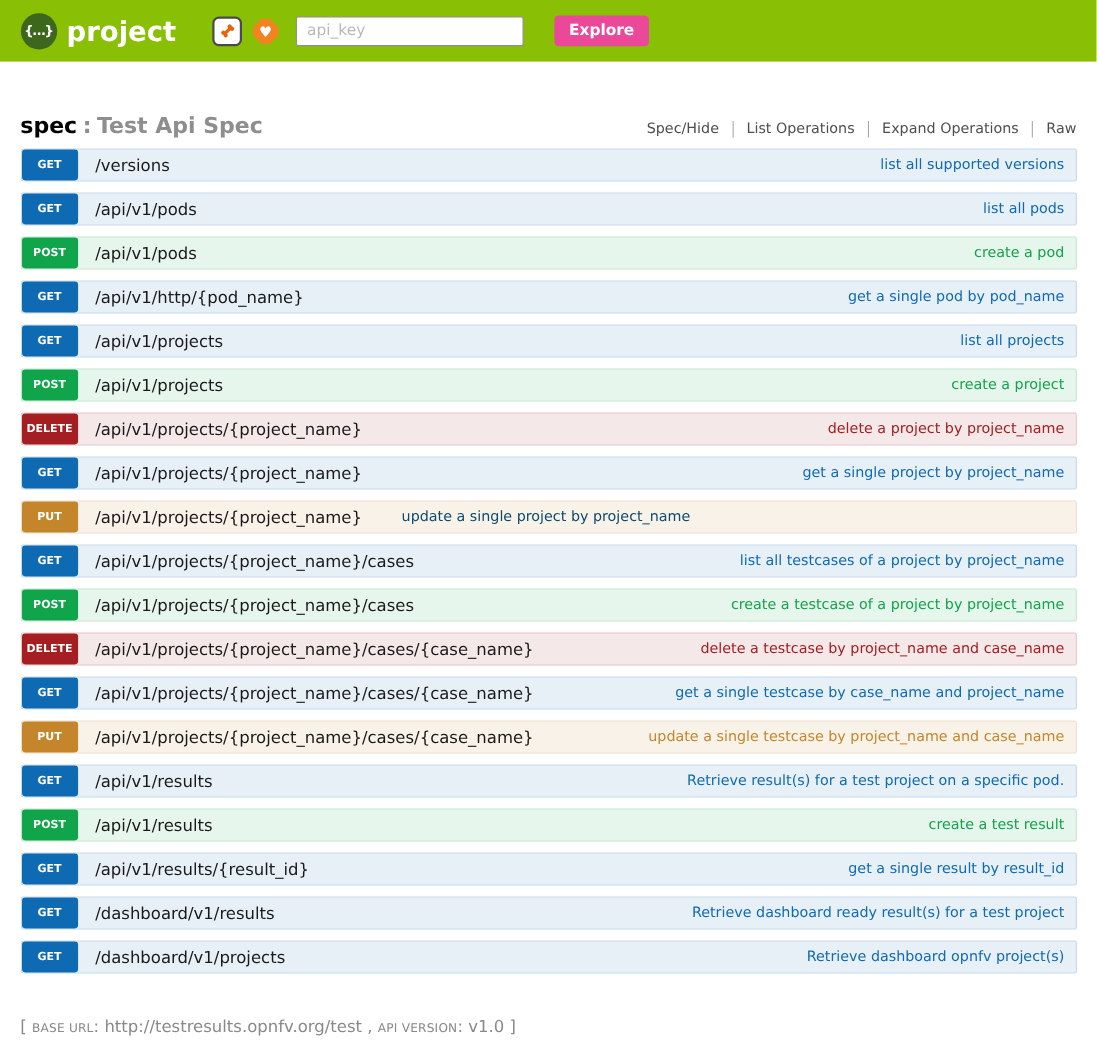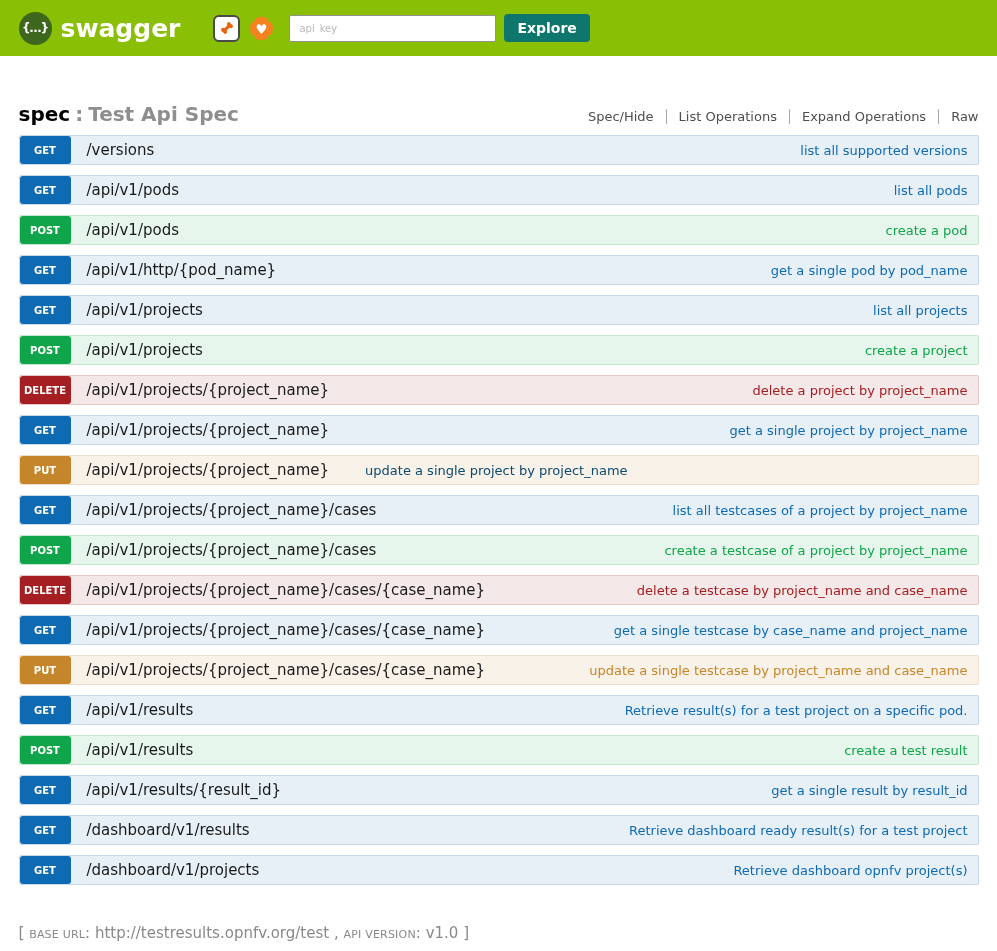--- a/index.html
+++ b/index.html
@@ -17,24 +17,24 @@
   .brand { color: #fff; font-size: 25px; font-weight: bold; }
   .fav-btn { width: 27px; height: 27px; background: #fff; border: 2px solid #4a4a4a;
     border-radius: 6px; margin-left: 33px; display: flex; align-items: center;
     justify-content: center; padding: 0; }
   .gear-wrap { width: 29px; height: 29px; margin-left: 7px; display: flex;
     align-items: center; justify-content: center; }
   .url-input { margin-left: 8px; width: 412px; height: 27px; border: 1px solid #919191;
     border-radius: 2px; padding: 0 9px; font-size: 14px; color: #222;
     font-family: inherit; }
   .apikey-input { margin-left: 13px; width: 207px; height: 27px; border: 1px solid #919191;
-    border-radius: 2px; padding: 0 9px; font-size: 10px; color: #222;
+    border-radius: 2px; padding: 0 9px; font-size: 14px; color: #222;
     font-family: inherit; }
   .apikey-input::placeholder { color: #b9b9b9; }
-  .explore-btn { margin-left: 8px; background: #0f766e; color: #fff; font-weight: bold;
+  .explore-btn { margin-left: 28px; background: #ec4899; color: #fff; font-weight: bold;
     font-size: 14px; border: none; border-radius: 4px; height: 28px; padding: 0 13px;
     cursor: pointer; font-family: inherit; }
 
   
   .main-wrap { max-width: 960px; margin: 0 auto; }
   .title-row { display: flex; justify-content: space-between; align-items: baseline;
     margin-top: 46px; margin-bottom: 9px; }
   .resource-title { margin: 0; font-size: 20px; font-weight: bold; color: #000; }
   .resource-title .res-name { color: #000; text-decoration: none; }
   .resource-title .res-sep { color: #8e8e8e; margin: 0 5px; }
@@ -61,21 +61,21 @@
     font-size: 15px; padding-bottom: 18px; }
   .page-footer .caps { font-size: 11px; text-transform: uppercase; letter-spacing: 0.2px; }
 </style>
 </head>
 <body>
 
 <header class="app-header">
   <div class="header-wrap">
     <a class="logo-link">
       <span class="logo-circle">{…}</span>
-      <span class="brand">swagger</span>
+      <span class="brand">project</span>
     </a>
     <span class="fav-btn">
       <svg width="18" height="18" viewBox="0 0 24 24">
         <g fill="#e8630c" transform="rotate(-45 12 12)">
           <rect x="6" y="10" width="12" height="4" rx="2"></rect>
           <circle cx="6.5" cy="10" r="2.6"></circle>
           <circle cx="6.5" cy="14" r="2.6"></circle>
           <circle cx="17.5" cy="10" r="2.6"></circle>
           <circle cx="17.5" cy="14" r="2.6"></circle>
         </g>

